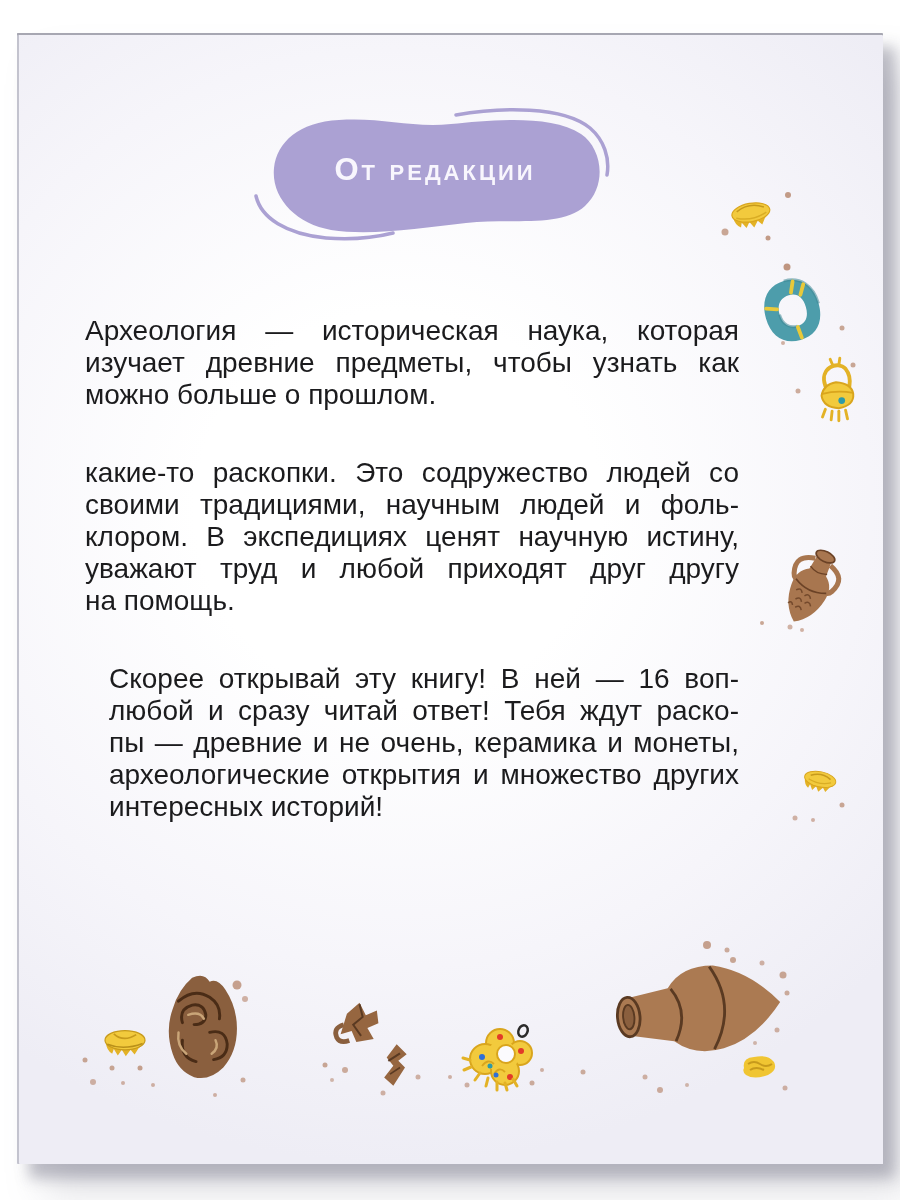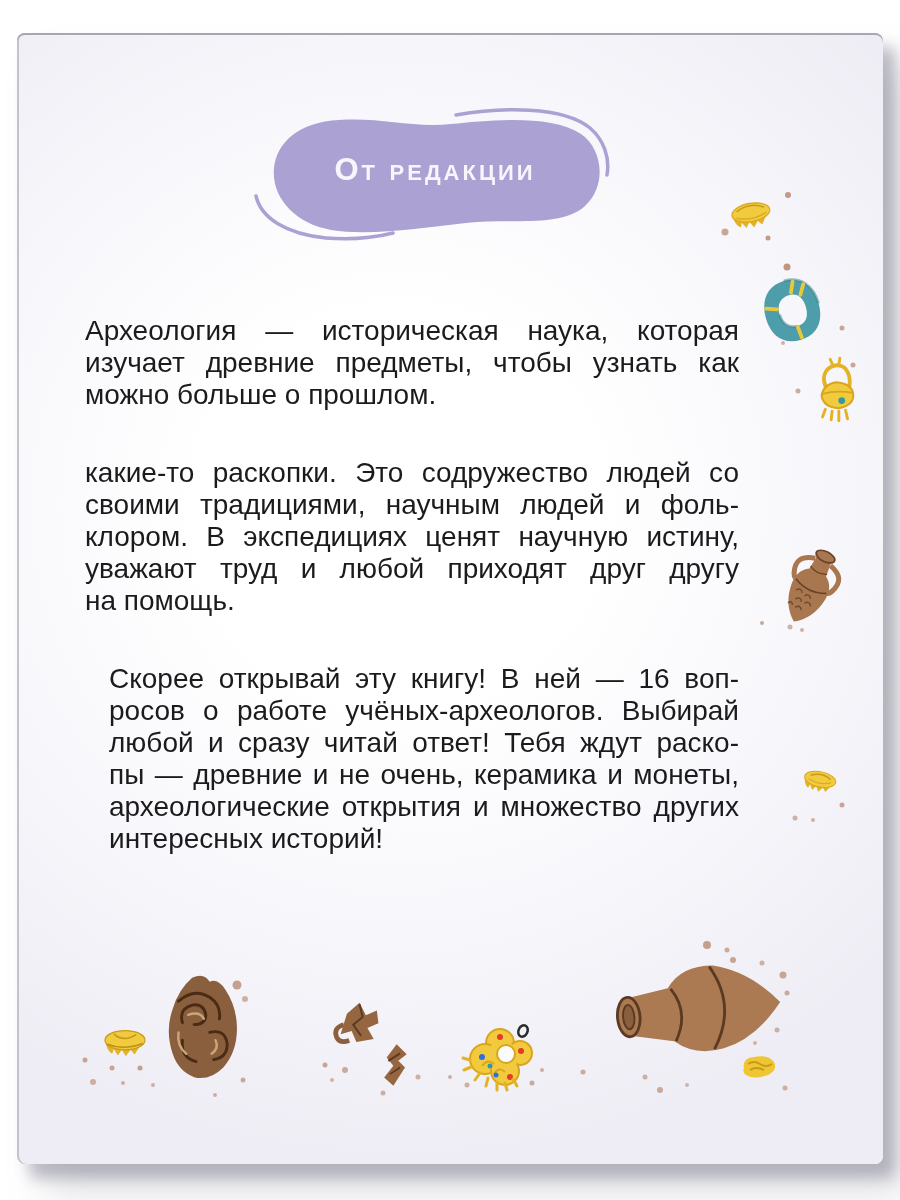--- a/index.html
+++ b/index.html
@@ -3,21 +3,21 @@
 <meta charset="utf-8">
 <style>
   html,body { margin:0; padding:0; }
   body {
     width:900px; height:1200px; position:relative; overflow:hidden;
     background:#ffffff;
     font-family:"Liberation Sans", sans-serif;
   }
   .page-card {
     position:absolute; left:17px; top:33px; width:866px; height:1131px;
-    box-sizing:border-box; border-radius:8px;
+    box-sizing:border-box; border-radius:1px;
     background: radial-gradient(ellipse 78% 58% at 44% 42%, #ffffff 30%, #f6f5fa 70%, #eeedf5 100%);
     box-shadow:
       inset 0 2px 0 #a7a7b2,
       inset 2px 0 0 #c3c3ce,
       12px 14px 14px rgba(120,120,138,0.45),
       26px 30px 38px rgba(120,120,138,0.22);
   }
   
   .title-wrap { position:absolute; left:234px; top:73px; width:368px; height:150px; }
   .title-wrap svg { position:absolute; left:0; top:0; }
@@ -62,21 +62,20 @@
       </div>
     <div class="paragraph">
         <div class="tline">какие-то раскопки. Это содружество людей со</div>
         <div class="tline">своими традициями, научным людей и фоль-</div>
         <div class="tline">клором. В экспедициях ценят научную истину,</div>
         <div class="tline">уважают труд и любой приходят друг другу</div>
         <div class="tline tline-last">на помощь.</div>
       </div>
     <div class="paragraph">
         <div class="tline">Скорее открывай эту книгу! В ней — 16 воп-</div>
-        <div class="tline">росов о работе учёных-археологов. Выбирай</div>
         <div class="tline">любой и сразу читай ответ! Тебя ждут раско-</div>
         <div class="tline">пы — древние и не очень, керамика и монеты,</div>
         <div class="tline">археологические открытия и множество других</div>
         <div class="tline tline-last">интересных историй!</div>
       </div>
   </div>
 
   <svg class="speckles" width="866" height="1131" viewBox="0 0 866 1131">
     <g fill="#b5846a">
       <circle cx="771" cy="162" r="3" opacity=".8"></circle>

